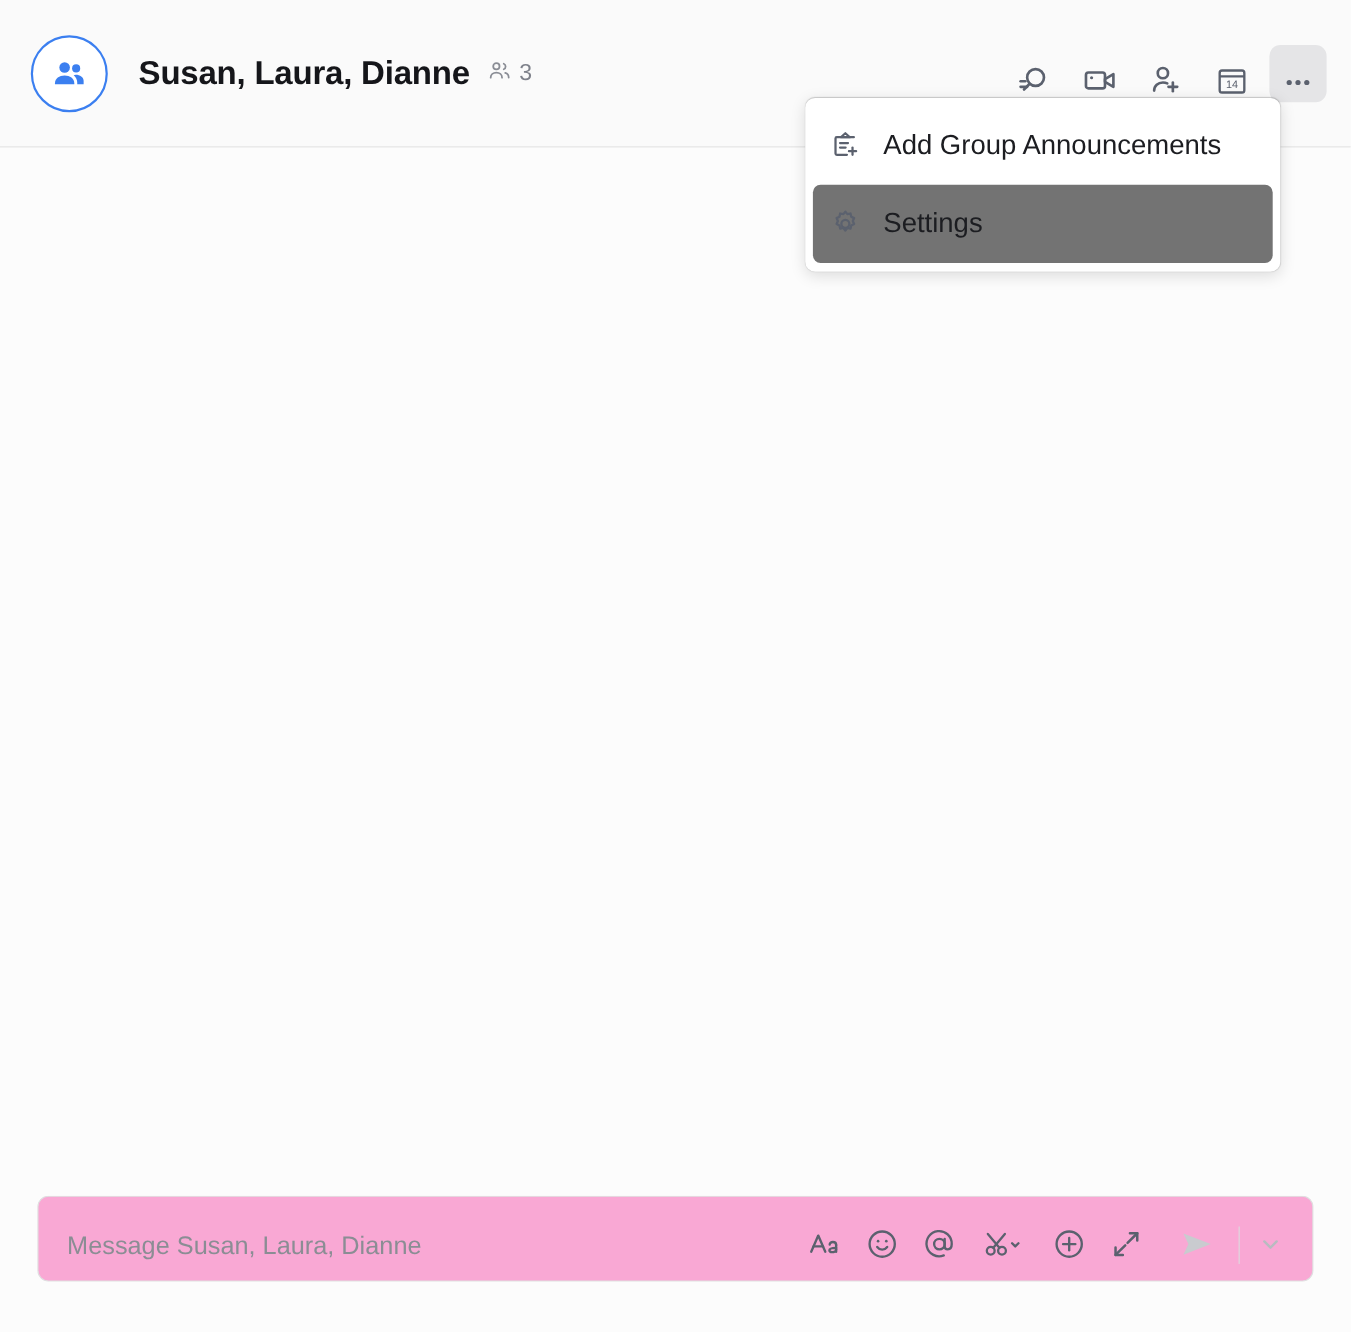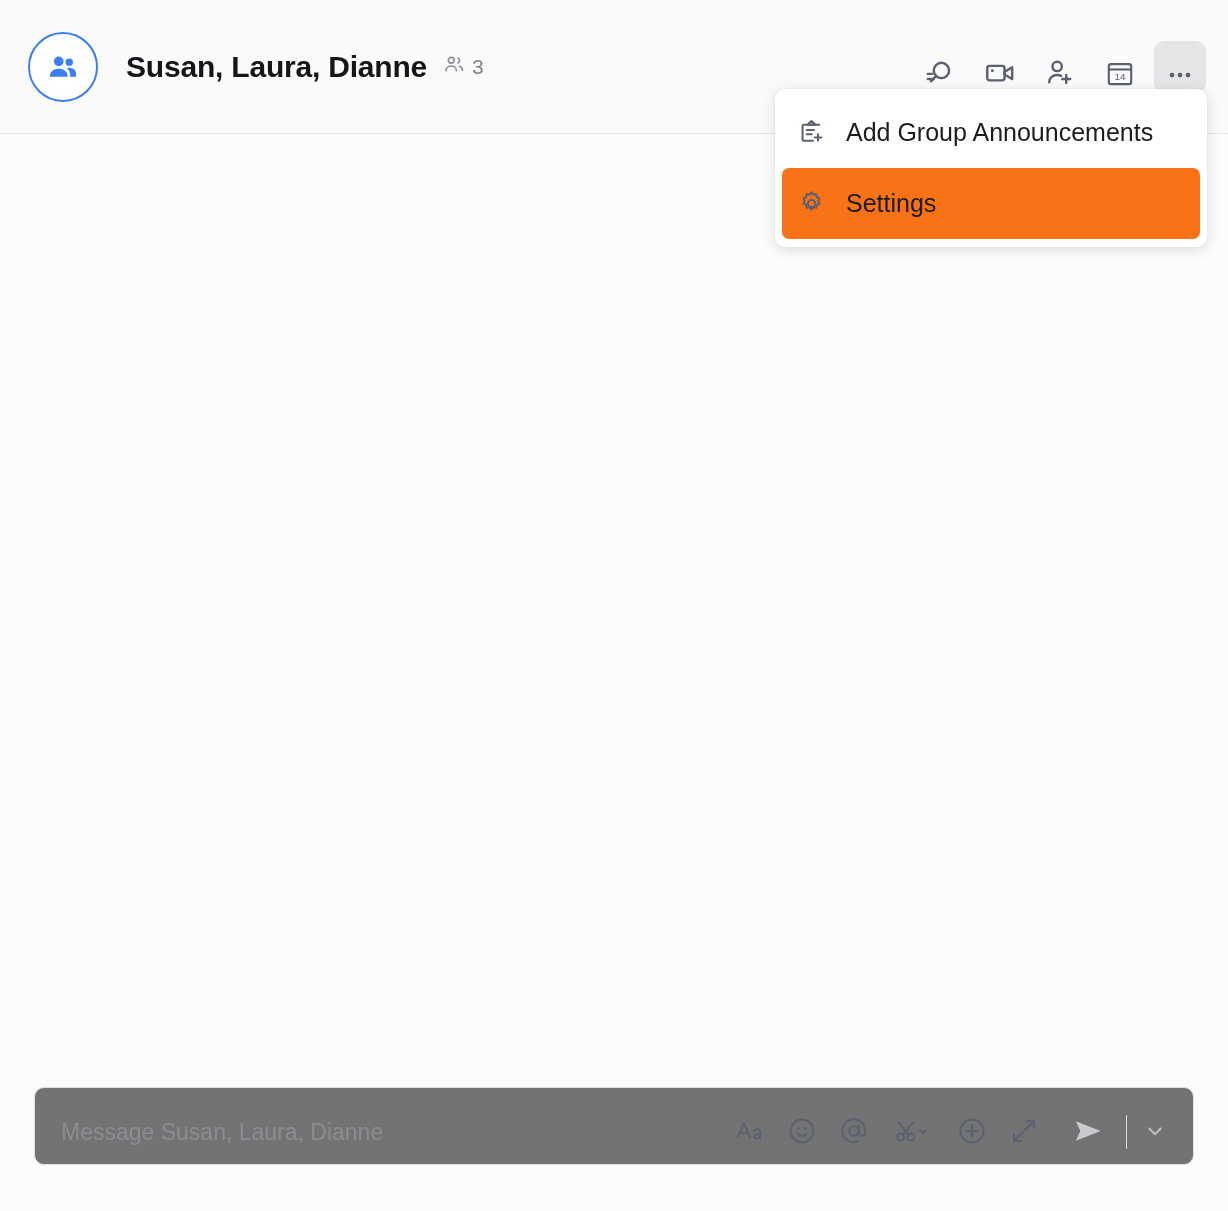--- a/index.html
+++ b/index.html
@@ -75,39 +75,39 @@
     background: transparent;
     border: none;
     cursor: pointer;
     padding: 0;
   }
   .hbtn.active { background: #e5e5e7; }
 
   
   .menu {
     position: absolute;
-    left: 775px;
+    left: 732px;
     top: 89px;
     width: 432px;
     background: #ffffff;
     border-radius: 9px;
     box-shadow: 0 3px 14px rgba(0,0,0,0.13), 0 0 1px rgba(0,0,0,0.18);
     padding: 8px 7px 8px 7px;
     z-index: 20;
   }
   .menu-item {
     display: flex;
     align-items: center;
     height: 71px;
     padding: 0 14px;
     border-radius: 7px;
     cursor: pointer;
     gap: 20px;
   }
-  .menu-item.selected { background: #f97316; }
+  .menu-item.selected { background: #737373; }
   .menu-icon {
     width: 30px; height: 30px;
     display: flex; align-items: center; justify-content: center;
     flex: 0 0 30px;
   }
   .menu-label {
     font-size: 25px;
     color: #1c1d21;
     white-space: nowrap;
   }
@@ -121,21 +121,21 @@
 
   
   .composer-wrap {
     flex: 0 0 auto;
     padding: 0 34px 46px 34px;
   }
   .composer {
     height: 78px;
     border: 1px solid #dfdfe0;
     border-radius: 10px;
-    background: #737373;
+    background: #f9a8d4;
     display: flex;
     align-items: center;
     padding: 12px 18px 0 26px;
   }
   .composer-input {
     flex: 1 1 auto;
     border: none;
     outline: none;
     background: transparent;
     font-family: "Liberation Sans", sans-serif;

